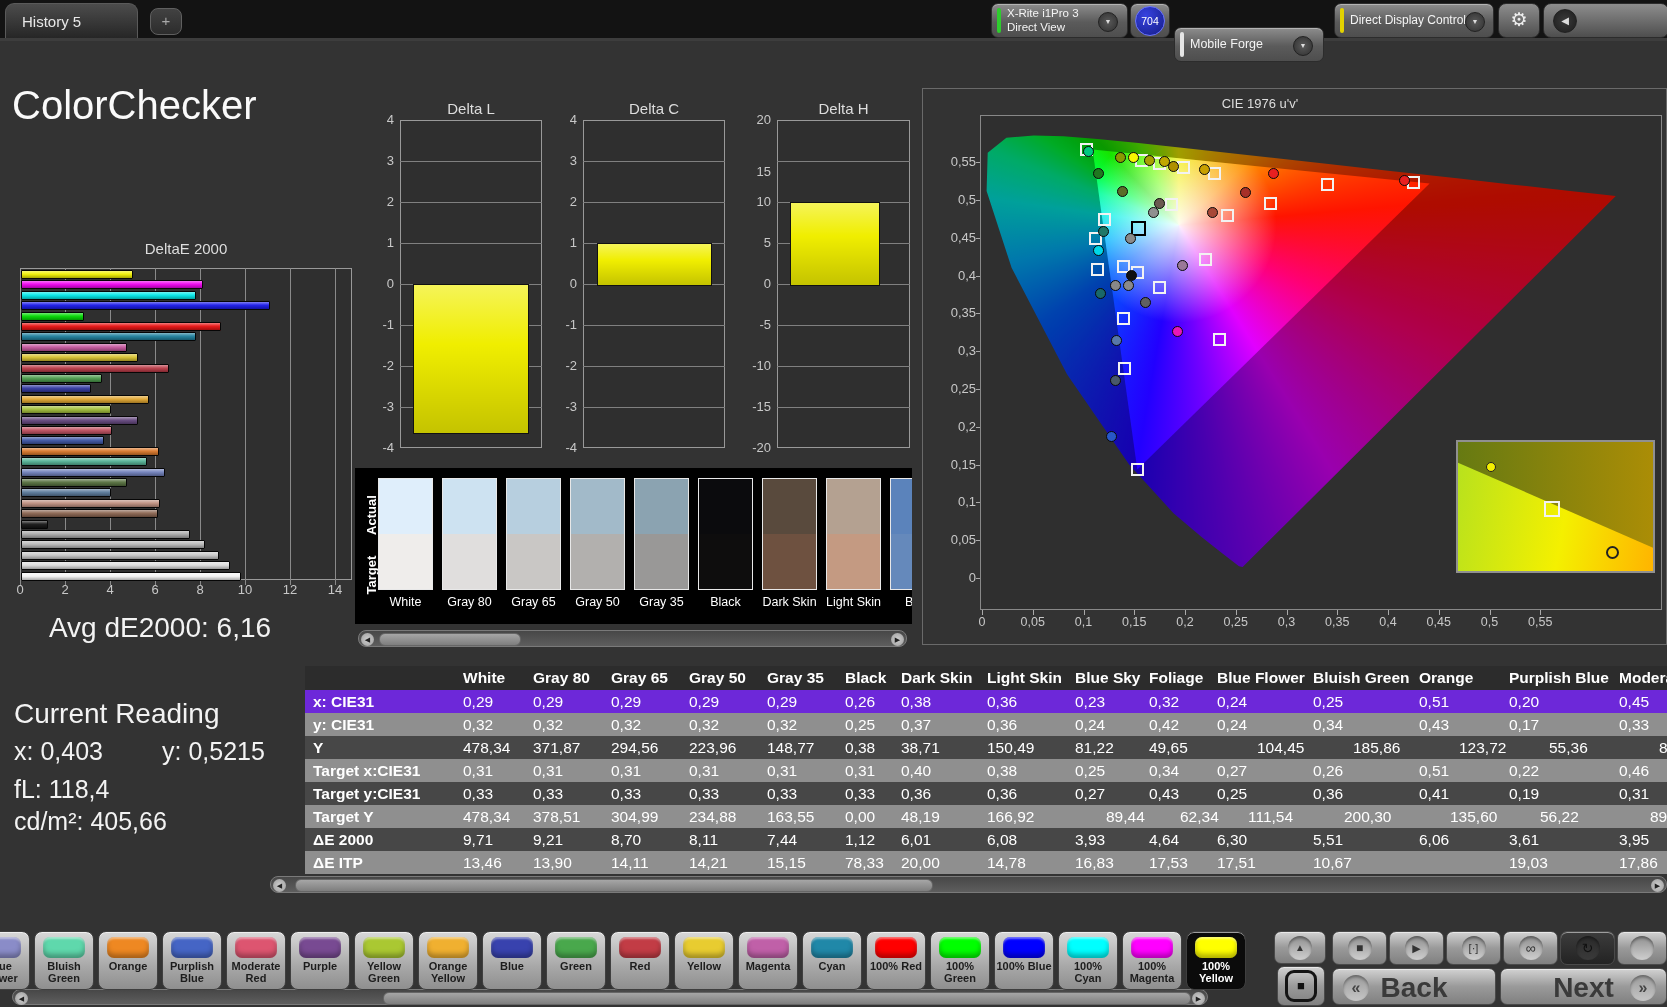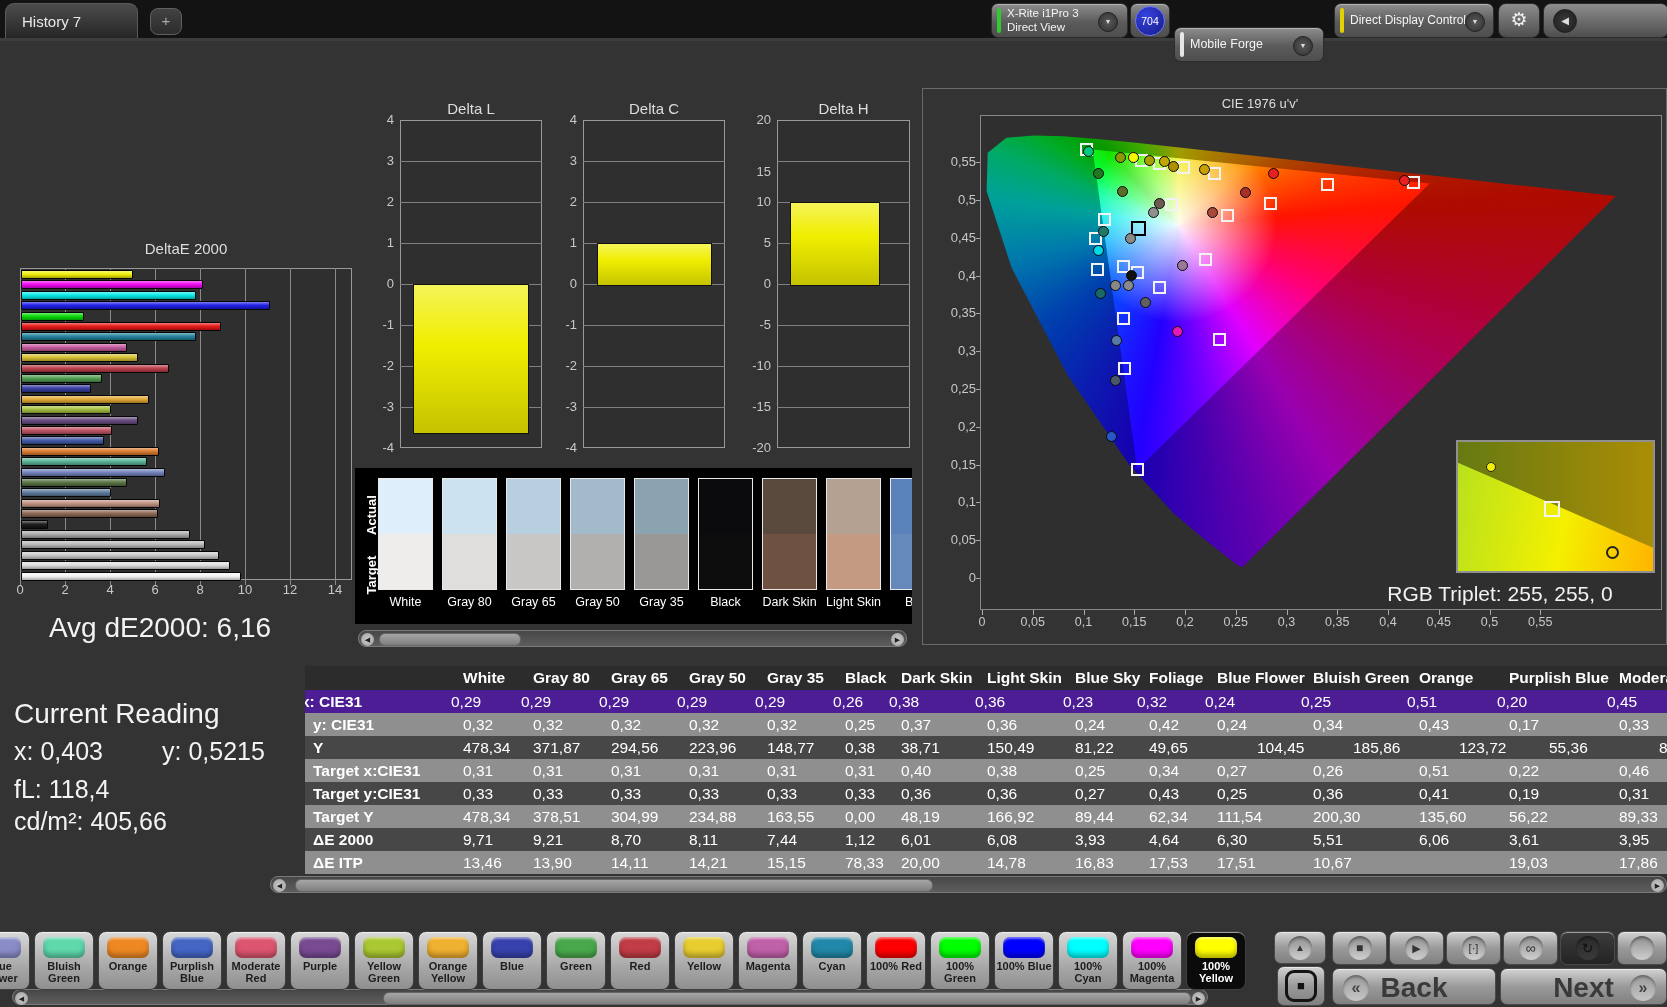--- a/index.html
+++ b/index.html
@@ -86,21 +86,21 @@
   .bnc{position:absolute;top:6px;width:26px;height:26px;border-radius:50%;background:linear-gradient(#9a9a9a,#c6c6c6);
        box-shadow:inset 0 2px 3px rgba(0,0,0,.35);font-size:16px;line-height:25px;font-weight:bold;color:#444;text-align:center;}
 </style>
 </head>
 <body>
 
 <div id="app">
 
   <div class="abs topbar"></div>
   <div class="abs topstrip"></div>
-  <div class="abs tab">History 7</div>
+  <div class="abs tab">History 5</div>
   <div class="abs addtab">+</div>
 
   <div class="abs drop" style="left:991px;width:135px;">
     <div class="stripe" style="background: rgb(46, 204, 46);"></div>
     <div class="droptext" style="top:3px;font-size:11.5px;">X-Rite i1Pro 3</div>
     <div class="droptext" style="top:17px;font-size:11.5px;">Direct View</div>
     <div class="darr" style="left:106px;top:8px;">▼</div>
   </div>
   <div class="abs drop badgebtn">
     <div class="badge">704</div>
@@ -113,20 +113,21 @@
   <div class="abs drop" style="left:1334px;width:158px;">
     <div class="stripe" style="background: rgb(227, 210, 0);"></div>
     <div class="droptext" style="top:9px;font-size:12px;">Direct Display Control</div>
     <div class="darr" style="left:130px;top:8px;">▼</div>
   </div>
   <div class="abs sqbtn" style="left:1498px;width:40px;font-size:19px;line-height:32px;">⚙</div>
   <div class="abs sqbtn" style="left:1543px;width:124px;">
     <div class="darr" style="left:9px;top:5px;width:22px;height:22px;line-height:22px;font-size:10px;background:radial-gradient(#3a3a3a,#1d1d1d);">◀</div>
   </div>
 
+  <div class="abs" style="left:12px;top:83px;font-size:40px;color:#fafafa;">ColorChecker</div>
   <div class="abs bigstat" style="left:0px;top:612px;width:320px;text-align:center;">Avg dE2000: 6,16</div>
   <div class="abs bigstat" style="left:14px;top:698px;">Current Reading</div>
   <div class="abs midstat" style="left:14px;top:737px;">x: 0,403</div>
   <div class="abs midstat" style="left:162px;top:737px;">y: 0,5215</div>
   <div class="abs midstat" style="left:14px;top:775px;">fL: 118,4</div>
   <div class="abs midstat" style="left:14px;top:807px;">cd/m²: 405,66</div>
 
   <div id="gen" class="abs" style="left:0;top:0;">
       <div class="abs ctitle" style="left: 380px; top: 100px; width: 182px;">Delta L</div>
       <div class="abs plot" style="left: 400px; top: 120px; width: 142px; height: 328px; background: rgb(47, 47, 47);"></div>
@@ -349,21 +350,21 @@
           <div class="tcell" style="width: 86px;">Dark Skin</div>
           <div class="tcell" style="width: 88px;">Light Skin</div>
           <div class="tcell" style="width: 74px;">Blue Sky</div>
           <div class="tcell" style="width: 68px;">Foliage</div>
           <div class="tcell" style="width: 96px;">Blue Flower</div>
           <div class="tcell" style="width: 106px;">Bluish Green</div>
           <div class="tcell" style="width: 90px;">Orange</div>
           <div class="tcell" style="width: 110px;">Purplish Blue</div>
           <div class="tcell" style="width: 80px;">Modera</div>
         </div>
-        <div class="trow" style="background: #4c1d95; justify-content: center;">
+        <div class="trow" style="background: #6d28d9;">
           <div class="tcell tlabel">x: CIE31</div>
           <div class="tcell" style="width: 70px;">0,29</div>
           <div class="tcell" style="width: 78px;">0,29</div>
           <div class="tcell" style="width: 78px;">0,29</div>
           <div class="tcell" style="width: 78px;">0,29</div>
           <div class="tcell" style="width: 78px;">0,29</div>
           <div class="tcell" style="width: 56px;">0,26</div>
           <div class="tcell" style="width: 86px;">0,38</div>
           <div class="tcell" style="width: 88px;">0,36</div>
           <div class="tcell" style="width: 74px;">0,23</div>
@@ -449,21 +450,21 @@
         <div class="trow" style="background: rgb(143, 143, 143);">
           <div class="tcell tlabel">Target Y</div>
           <div class="tcell" style="width: 70px;">478,34</div>
           <div class="tcell" style="width: 78px;">378,51</div>
           <div class="tcell" style="width: 78px;">304,99</div>
           <div class="tcell" style="width: 78px;">234,88</div>
           <div class="tcell" style="width: 78px;">163,55</div>
           <div class="tcell" style="width: 56px;">0,00</div>
           <div class="tcell" style="width: 86px;">48,19</div>
           <div class="tcell" style="width: 88px;">166,92</div>
-          <div class="tcell" style="width: 74px;">89,44</div>
+          <div class="tcell" style="width: 74px; margin-left: 31px;">89,44</div>
           <div class="tcell" style="width: 68px;">62,34</div>
           <div class="tcell" style="width: 96px;">111,54</div>
           <div class="tcell" style="width: 106px;">200,30</div>
           <div class="tcell" style="width: 90px;">135,60</div>
           <div class="tcell" style="width: 110px;">56,22</div>
           <div class="tcell" style="width: 80px;">89,33</div>
         </div>
         <div class="trow" style="background: rgb(71, 71, 71); align-items: center;">
           <div class="tcell tlabel">ΔE 2000</div>
           <div class="tcell" style="width: 70px;">9,71</div>
@@ -654,21 +655,20 @@
       <div class="marker-c" style="left: 125.405px; top: 315.372px; width: 11px; height: 11px; background: rgb(40, 88, 200);"></div>
       <div class="marker-c" style="left: 417.725px; top: 59.088px; width: 11px; height: 11px; background: rgb(232, 32, 32);"></div>
     </div>
   <div id="insetbox" class="abs inset">
       <div style="position: absolute; inset: 0px; background: linear-gradient(100deg, rgb(182, 225, 30), rgb(244, 240, 0) 55%, rgb(255, 180, 0));"></div>
       <div style="position: absolute; inset: 0px; background: linear-gradient(90deg, rgb(102, 122, 18), rgb(171, 141, 6)); clip-path: polygon(0px 0px, 100% 0px, 100% 82%, 0px 16%);"></div>
       <div class="marker-c" style="left: calc(17% - 5px); top: calc(19% - 5px); width: 10px; height: 10px; background: rgb(244, 240, 0); border-color: rgb(34, 34, 34);"></div>
       <div class="marker-sq" style="left: calc(48% - 8px); top: calc(52% - 8px); width: 16px; height: 16px;"></div>
       <div class="marker-c" style="left: calc(79% - 6.5px); top: calc(86% - 6.5px); width: 13px; height: 13px; border-color: rgb(34, 34, 34); border-width: 2px;"></div>
     </div>
-  <div class="abs rgbtext">RGB Triplet: 255, 255, 0</div>
 
   <div class="abs ctl" style="left:1274px;top:931px;width:52px;height:33px;">
     <span class="eic" style="font-size:10px;">▲</span>
   </div>
   <div class="abs ctl" style="left:1277px;top:966px;width:48px;height:40px;">
     <div style="position:absolute;left:50%;top:50%;transform:translate(-50%,-50%);width:26px;height:26px;border:3px solid #141414;border-radius:9px;text-align:center;line-height:26px;font-size:13px;color:#111;">■</div>
   </div>
   <div class="abs ctl" style="left:1332px;top:931px;width:55px;height:34px;">
     <span class="eic">■</span>
   </div>

